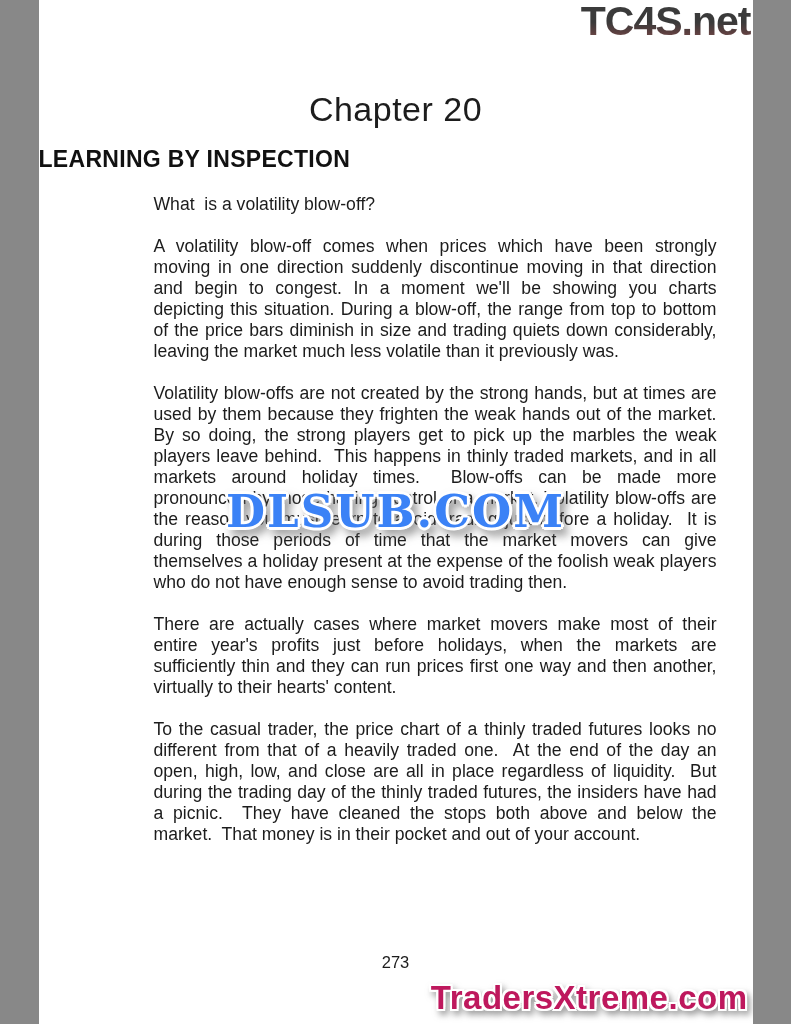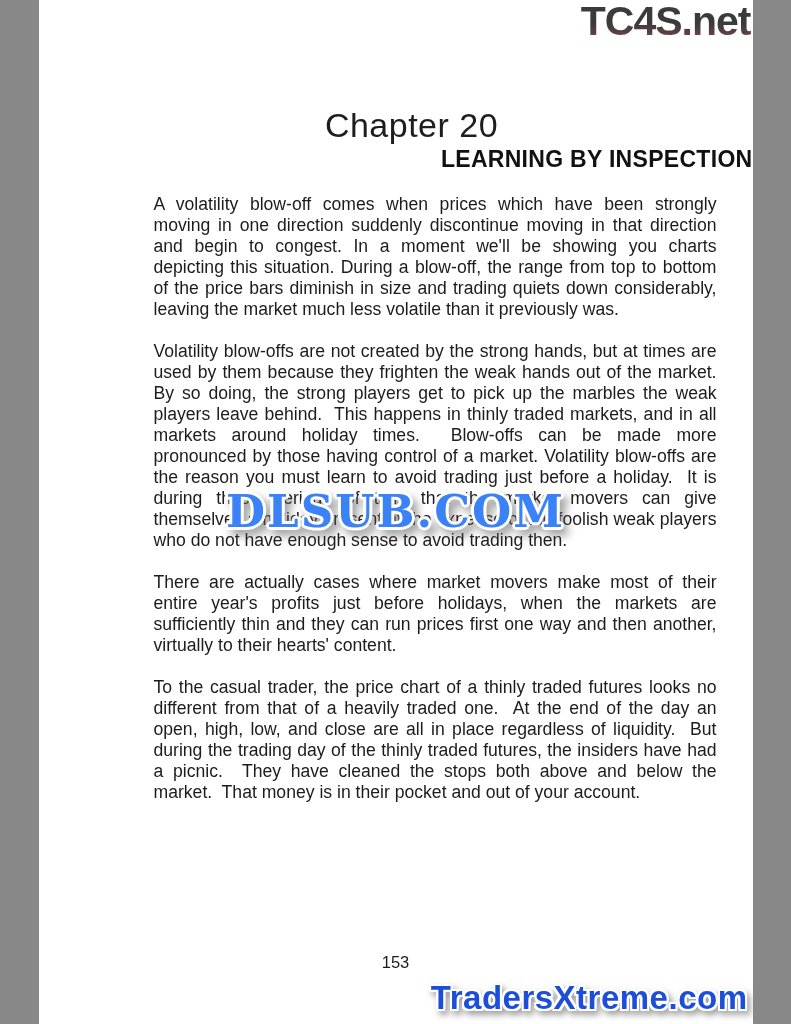--- a/index.html
+++ b/index.html
@@ -29,30 +29,30 @@
 
   .chapter-title {
     position: absolute;
     top: 90px;
     left: 0;
     width: 100%;
     text-align: center;
     font-size: 34px;
     font-weight: 400;
     color: #1d1d1d;
-    margin: 16px;
+    margin: 0;
     letter-spacing: 0.5px;
   }
 
   .section-title {
     position: absolute;
     top: 146px;
     left: 0;
     width: 100%;
-    text-align: right;
+    text-align: left;
     font-size: 23px;
     font-weight: bold;
     color: #111111;
     margin: 0;
     letter-spacing: 0.3px;
   }
 
   .body-text {
     position: absolute;
     left: 115px;
@@ -98,21 +98,21 @@
   }
 
   .bottom-logo {
     position: absolute;
     top: 979px;
     right: 5px;
     font-size: 33px;
     font-weight: bold;
     letter-spacing: 0.5px;
     font-family: "Liberation Sans", sans-serif;
-    color: #1d4ed8;
+    color: #be185d;
     white-space: nowrap;
     text-shadow:
       -2px 0 0 #ffffff, 2px 0 0 #ffffff,
       0 -2px 0 #ffffff, 0 2px 0 #ffffff,
       -2px -2px 0 #ffffff, 2px -2px 0 #ffffff,
       -2px 2px 0 #ffffff, 2px 2px 0 #ffffff;
     filter: drop-shadow(3px 4px 3px rgba(100,100,100,0.6));
   }
 </style>
 </head>
@@ -120,25 +120,26 @@
 
 <div class="page">
 
   <div class="top-logo">TC4S.net</div>
 
   <h1 class="chapter-title">Chapter 20</h1>
 
   <h2 class="section-title">LEARNING BY INSPECTION</h2>
 
   <div class="body-text">
+    <p>What  is a volatility blow-off?</p>
     <p>A volatility blow-off comes when prices which have been strongly moving in one direction suddenly discontinue moving in that direction and begin to congest. In a moment we'll be showing you charts depicting this situation. During a blow-off, the range from top to bottom of the price bars diminish in size and trading quiets down considerably, leaving the market much less volatile than it previously was.</p>
     <p>Volatility blow-offs are not created by the strong hands, but at times are used by them because they frighten the weak hands out of the market.   By so doing, the strong players get to pick up the marbles the weak players leave behind.  This happens in thinly traded markets, and in all markets around holiday times.  Blow-offs can be made more pronounced by those having control of a market. Volatility blow-offs are the reason you must learn to avoid trading just before a holiday.  It is during those periods of time that the market movers can give themselves a holiday present at the expense of the foolish weak players who do not have enough sense to avoid trading then.</p>
     <p>There are actually cases where market movers make most of their entire year's profits just before holidays, when the markets are sufficiently thin and they can run prices first one way and then another, virtually to their hearts' content.</p>
     <p>To the casual trader, the price chart of a thinly traded futures looks no different from that of a heavily traded one.  At the end of the day an open, high, low, and close are all in place regardless of liquidity.  But during the trading day of the thinly traded futures, the insiders have had a picnic.  They have cleaned the stops both above and below the market.  That money is in their pocket and out of your account.</p>
   </div>
 
   <div class="watermark">DLSUB.COM</div>
 
-  <div class="page-number">153</div>
+  <div class="page-number">273</div>
 
   <div class="bottom-logo">TradersXtreme.com</div>
 
 </div>
 
 </body></html>

